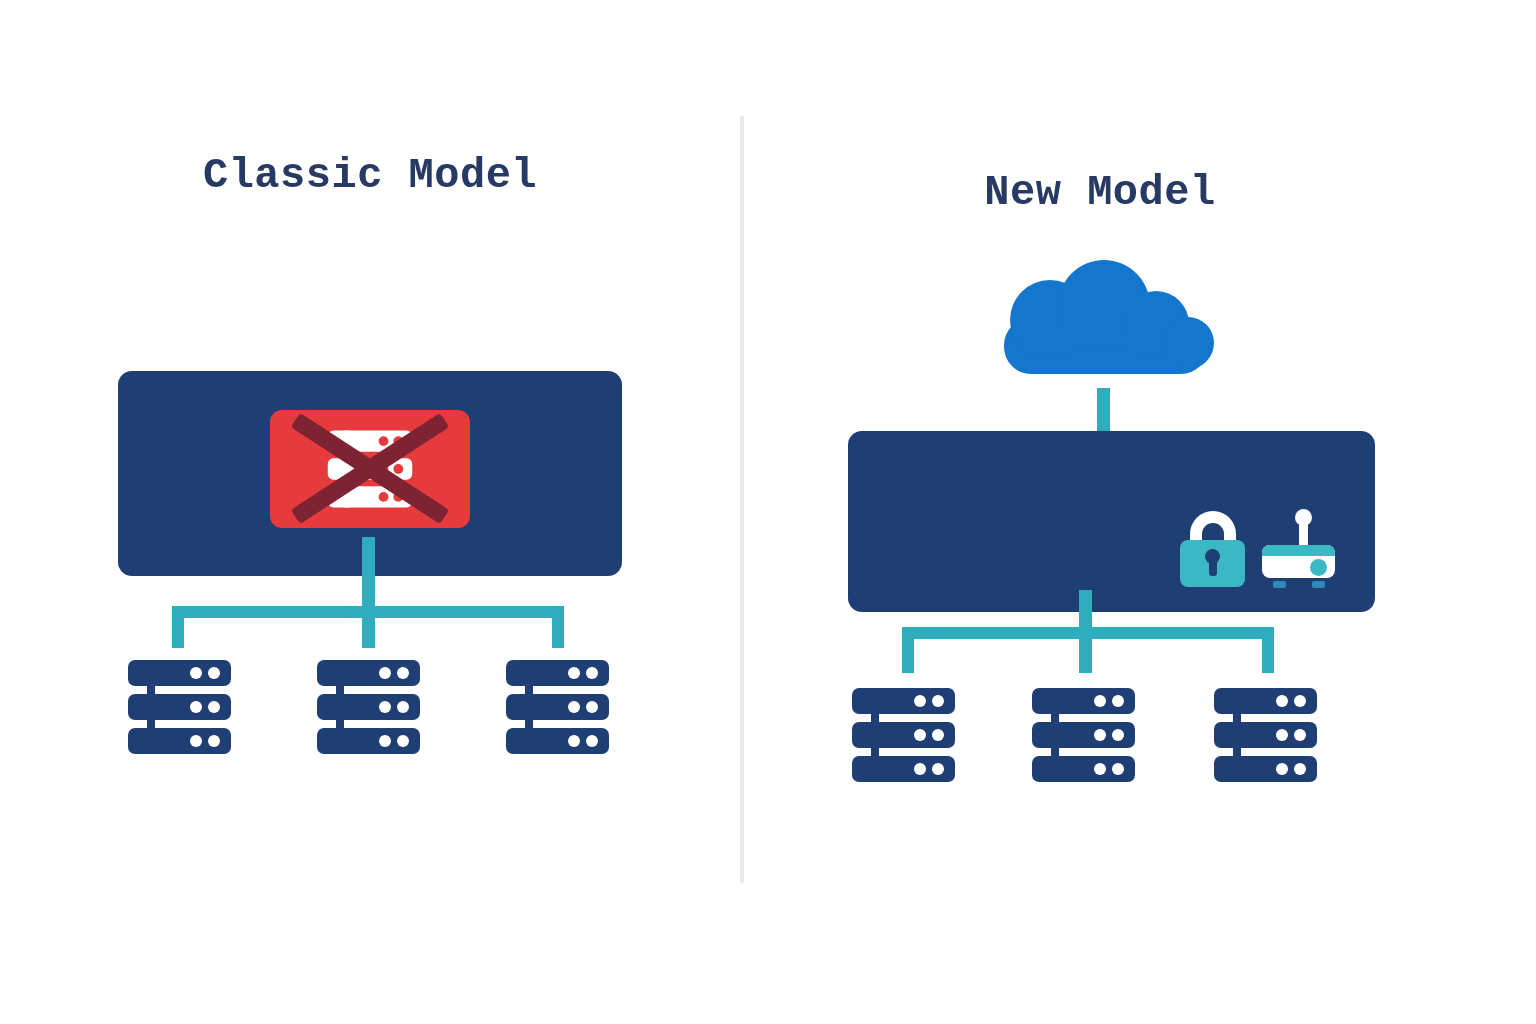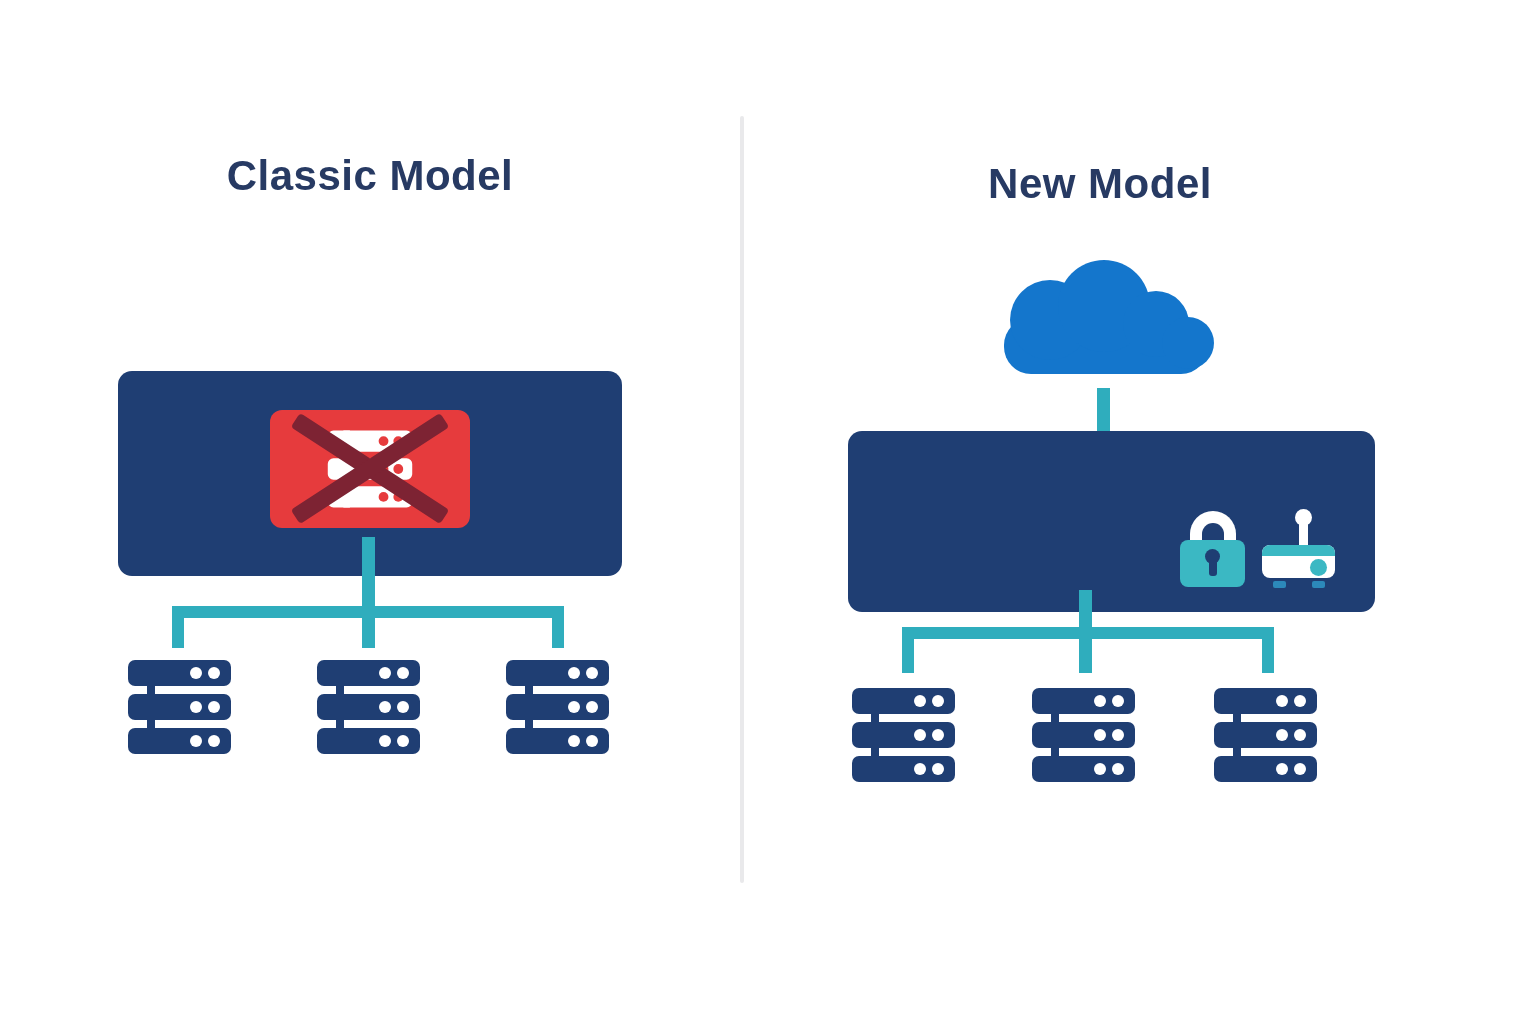--- a/index.html
+++ b/index.html
@@ -15,32 +15,32 @@
     --background:#ffffff;
     --white:#ffffff;
   }
   *{margin:0;padding:0;box-sizing:border-box;}
   html,body{background:var(--background);}
   .canvas{
     position:relative;
     width:1536px;height:1024px;
     background:var(--background);
     overflow:hidden;
-    font-family:Liberation Sans, sans-serif;
+    font-family:Liberation Mono, monospace;
   }
   .title{
     position:absolute;
     font-size:42px;
     font-weight:bold;
     letter-spacing:0.5px;
     color:var(--title-text);
     text-align:center;
   }
   .title.left{left:118px;top:152px;width:504px;}
-  .title.right{left:848px;top:160px;width:504px;}
+  .title.right{left:848px;top:169px;width:504px;}
 
   .divider{
     position:absolute;
     left:740px;top:116px;width:4px;height:767px;
     background:var(--divider);
     border-radius:2px;
   }
 
   .big-rect{
     position:absolute;

